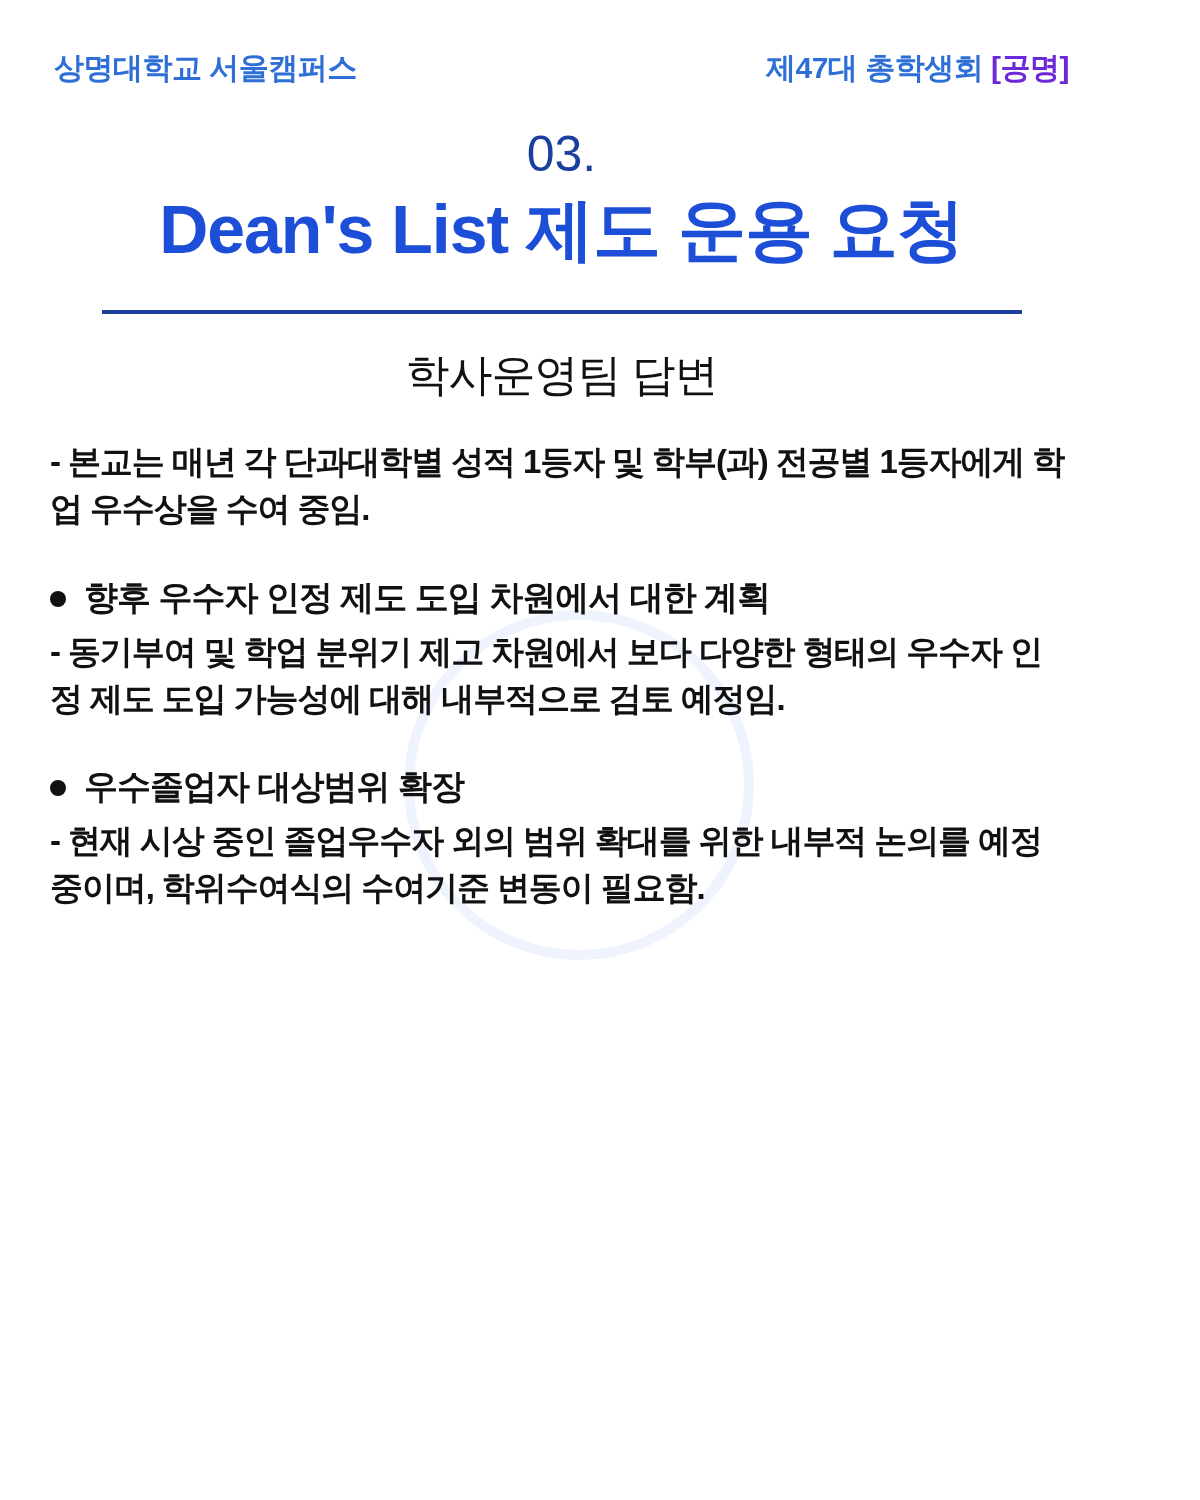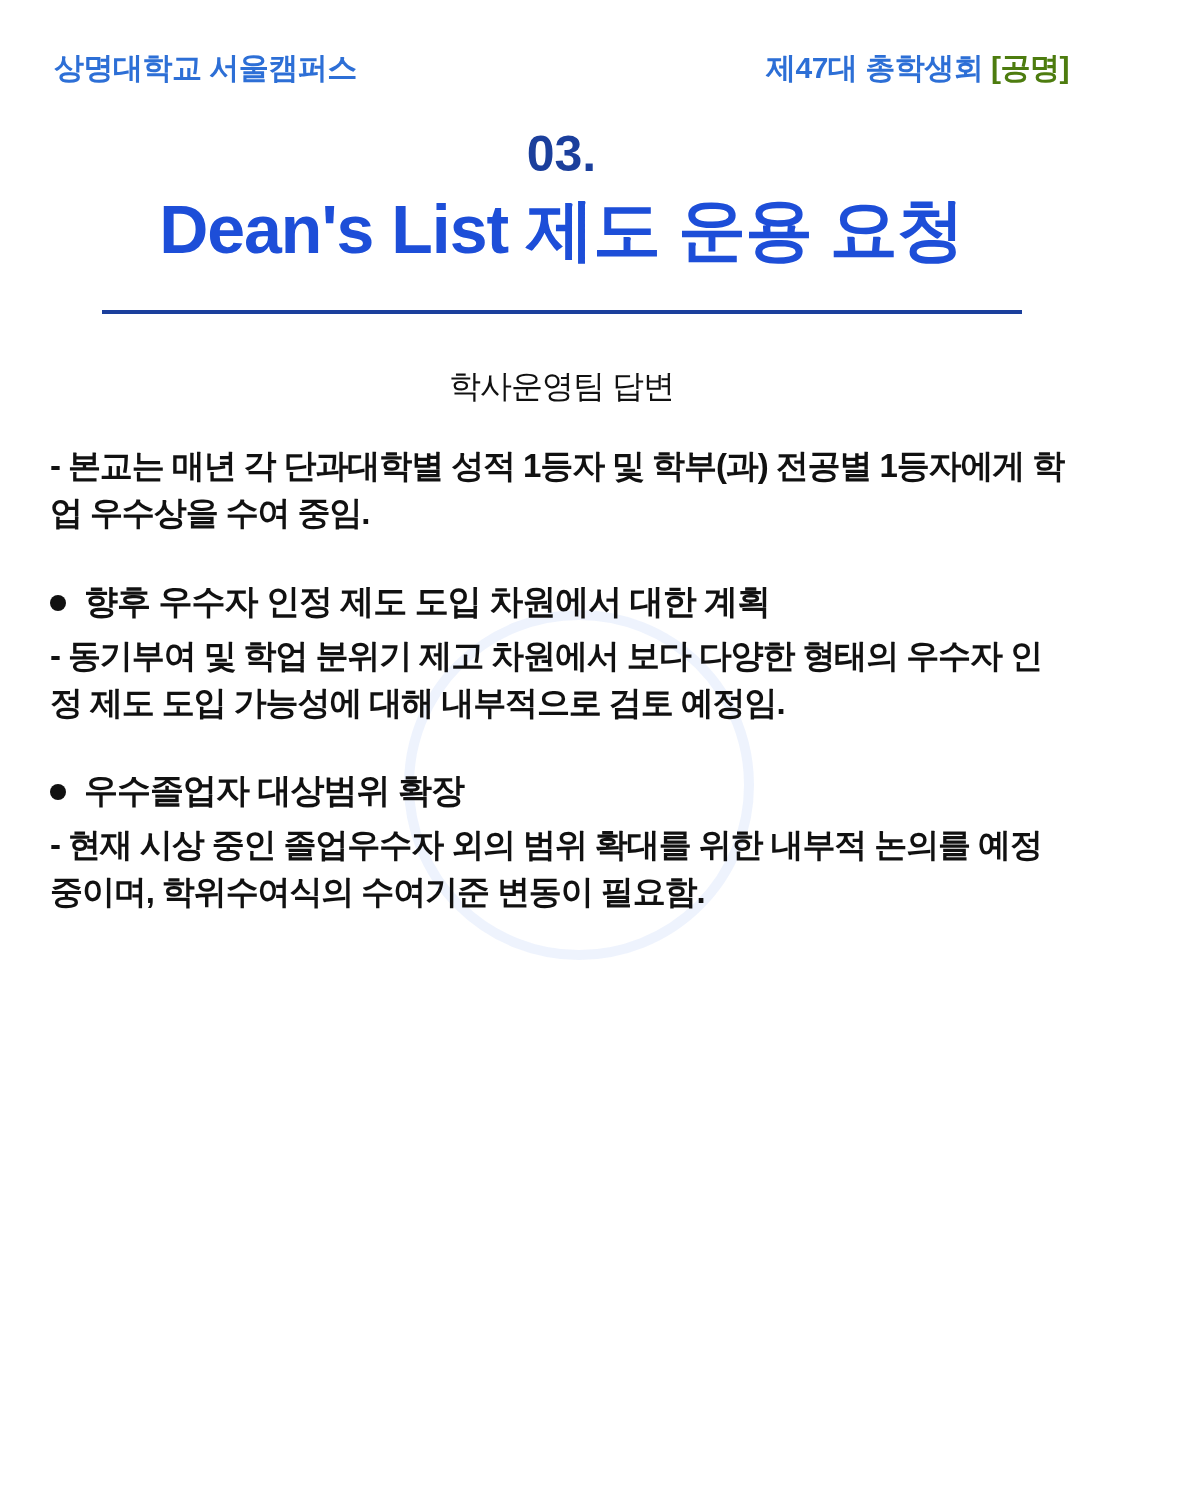--- a/index.html
+++ b/index.html
@@ -73,54 +73,54 @@
     letter-spacing: -0.5px;
   }
   .header-right {
     font-size: 30px;
     font-weight: 700;
     color: #2d6fd6;
     letter-spacing: -0.5px;
     white-space: nowrap;
   }
   .header-right .brand {
-    color: #4d7c0f;
+    color: #6d28d9;
     font-weight: 800;
   }
 
   
   .title-block {
     margin-top: 38px;
     text-align: center;
   }
   .title-number {
     font-size: 50px;
-    font-weight: 700;
+    font-weight: 400;
     color: #1b3f9c;
     line-height: 1.1;
   }
   .title-main {
     margin-top: 3px;
     font-size: 68px;
     font-weight: 800;
     color: #1d4ed8;
     letter-spacing: -1px;
   }
   .title-rule {
     margin: 34px auto 0 auto;
     width: 920px;
     height: 4px;
     background: #1b3f9c;
   }
 
   
   .subtitle {
-    margin-top: 51px;
+    margin-top: 32px;
     text-align: center;
-    font-size: 32px;
+    font-size: 44px;
     font-weight: 400;
     color: #111111;
     letter-spacing: -1px;
   }
 
   
   .body {
     margin-top: 34px;
     padding: 0 6px;
   }

